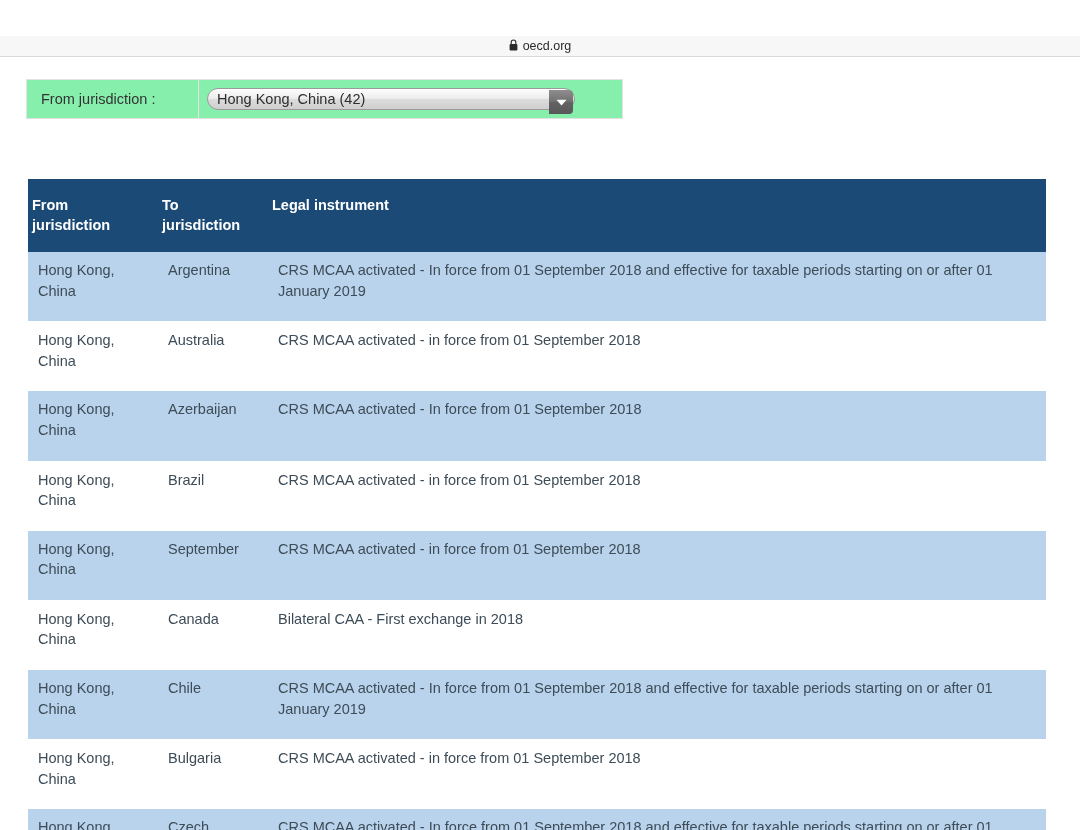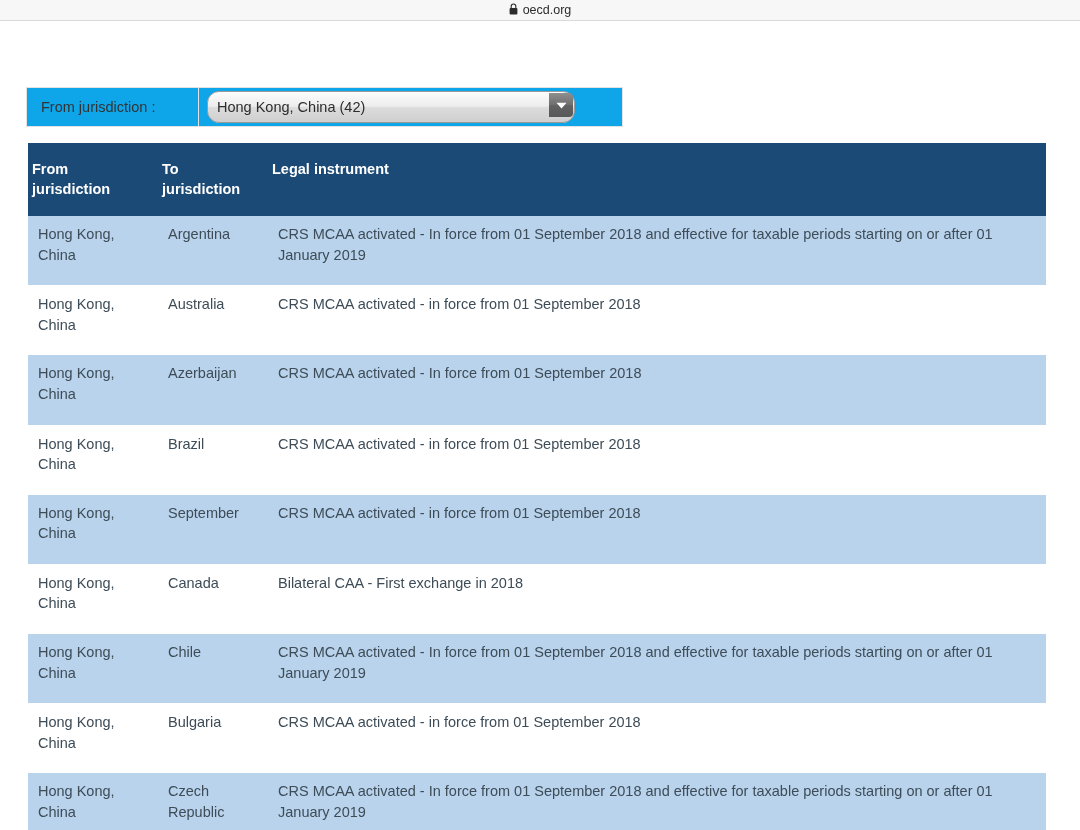--- a/index.html
+++ b/index.html
@@ -14,20 +14,21 @@
   
   .browser-bar {
     height: 21px;
     width: 100%;
     background: #f7f7f7;
     border-bottom: 1px solid #d9d9d9;
     display: flex;
     align-items: center;
     justify-content: center;
     position: relative;
+    margin-top: 36px;
   }
   .url-wrap {
     display: flex;
     align-items: center;
     gap: 5px;
     font-size: 12.5px;
     color: #2b2b2b;
   }
   .lock-icon { display: block; }
 
@@ -40,41 +41,40 @@
   }
 
   
   .filter-table {
     position: absolute;
     left: 26px;
     top: 22px;
     width: 597px;
     border-collapse: collapse;
     border: 1px solid #e2e2e2;
-    background: #0ea5e9;
-    margin-top: 44px;
+    background: #86efac;
   }
   .filter-table td {
     border: 1px solid #e2e2e2;
     padding: 0;
     vertical-align: middle;
   }
   .filter-label-cell { width: 172px; padding: 0 0 0 14px !important; height: 39px; }
   .filter-label {
     font-size: 14.5px;
     color: #333333;
     white-space: nowrap;
   }
   .filter-control-cell { padding: 0 0 0 8px !important; height: 39px; }
 
   .select-box {
     position: relative;
     display: block;
     width: 368px;
-    height: 32px;
+    height: 22px;
     border: 1px solid #9a9a9a;
     border-radius: 12px;
     background: linear-gradient(to bottom, #fdfdfd 0%, #ececec 48%, #dcdcdc 52%, #cfcfcf 100%);
     box-shadow: 0 1px 0 rgba(255,255,255,0.85) inset;
     cursor: default;
   }
   .select-value {
     position: absolute;
     left: 9px;
     top: 0;

